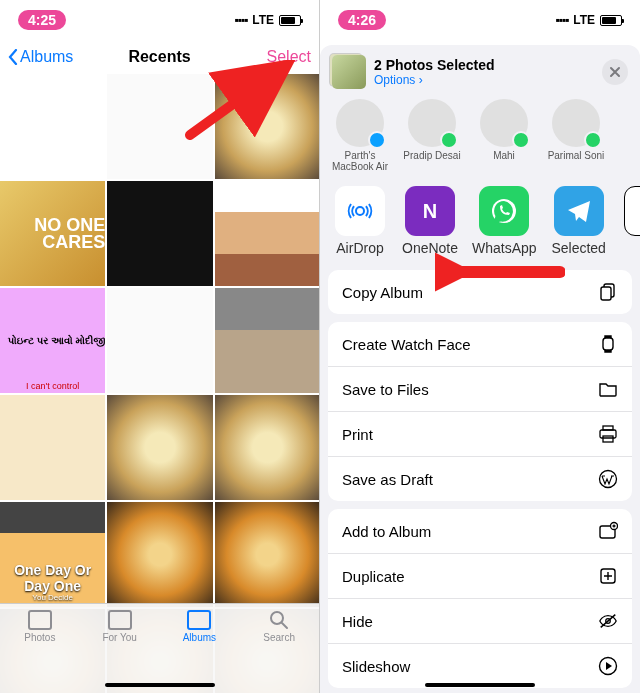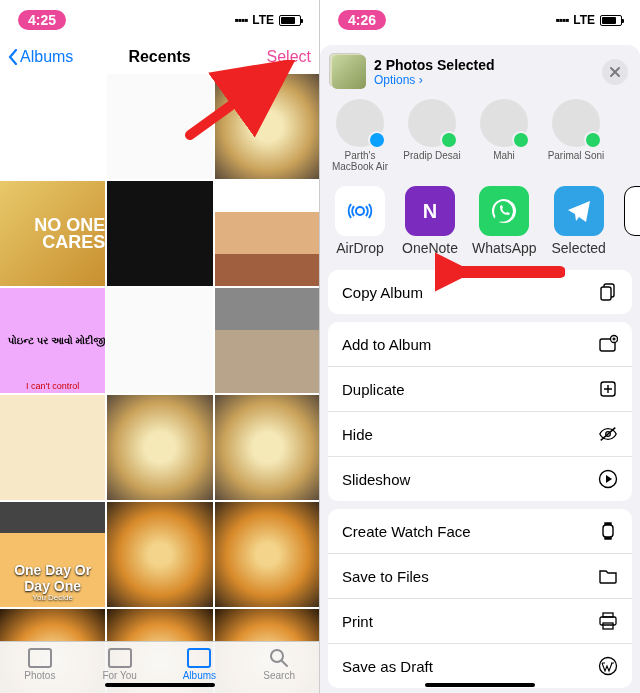--- a/index.html
+++ b/index.html
@@ -31,21 +31,21 @@
   .cell.food2 { background: radial-gradient(circle at 50% 50%, #f3d48a 15%, #d88a2a 55%, #3a2a1a 100%); }
   .cell.food3 { background: radial-gradient(circle at 50% 50%, #f8e0a0 10%, #e09030 50%, #2a1a0a 100%); }
   .cell.text-gu { background: #f0abfc; color: #000; font-weight: 700; font-size: 10px; justify-content: flex-end; }
   .cell.photo-man { background: linear-gradient(#fff 30%, #e0b080 30% 70%, #a06040 70%); }
   .cell.luggage { background: linear-gradient(#888 40%, #b8a48a 40%); }
   .cell.doodle { background: #fff; }
   .cell.black-video { background: #111; color: #fff; font-size: 7px; padding: 4px; }
   .cell.cartoon { background: #f7e8c8; }
   .cell .red-caption { position: absolute; bottom: 2px; left: 0; right: 0; text-align: center; font-size: 9px; font-weight: 400; color: #c00; }
   
-  .tab-bar { position: absolute; bottom: 0; left: 0; right: 0; height: 52px; background: rgba(248,248,248,0.95); border-top: 0.5px solid #ccc; display: flex; justify-content: space-around; align-items: flex-start; padding-top: 6px; }
+  .tab-bar { position: absolute; bottom: 0; left: 0; right: 0; height: 90px; background: rgba(248,248,248,0.95); border-top: 0.5px solid #ccc; display: flex; justify-content: space-around; align-items: flex-start; padding-top: 6px; }
   .tab-item { flex: 1; display: flex; flex-direction: column; align-items: center; gap: 2px; color: #8e8e93; font-size: 10px; }
   .tab-item.active { color: #0a7aff; }
   .tab-item .ico { width: 24px; height: 20px; border: 2px solid currentColor; border-radius: 3px; display: flex; align-items: center; justify-content: center; }
   .home-ind { position: absolute; bottom: 6px; left: 50%; transform: translateX(-50%); width: 110px; height: 4px; background: #000; border-radius: 2px; }
   
   .arrow-select { position: absolute; top: 60px; left: 180px; width: 120px; height: 80px; pointer-events: none; }
   
   .overlay { position: absolute; top: 45px; left: 0; right: 0; bottom: 0; background: #f2f2f6; border-radius: 12px 12px 0 0; overflow: hidden; }
   .sheet-header { display: flex; align-items: center; gap: 8px; padding: 10px 12px; }
   .sheet-header .thumbs { width: 34px; height: 34px; border-radius: 5px; background: linear-gradient(135deg, #c8d8a0, #8a9a5a); position: relative; box-shadow: -3px -2px 0 -1px #e0e0c0, -3px -2px 0 0 #ccc; }
@@ -274,20 +274,58 @@
             <span class="ic">
               <svg width="20" height="20" viewBox="0 0 20 20">
                 <rect x="6" y="2" width="10" height="13" rx="2" stroke="#000" fill="none" stroke-width="1.4"></rect>
                 <rect x="3" y="5" width="10" height="13" rx="2" stroke="#000" fill="#fff" stroke-width="1.4"></rect>
               </svg>
             </span>
           </div>
         </div>
         <div class="section">
           <div class="row">
+            <span>Create Watch Face</span>
+            <span class="ic">
+              <svg width="16" height="20" viewBox="0 0 16 20">
+                <rect x="3" y="4" width="10" height="12" rx="3" stroke="#000" fill="none" stroke-width="1.4"></rect>
+                <path d="M5 4V2h6v2M5 16v2h6v-2" stroke="#000" stroke-width="1.4"></path>
+              </svg>
+            </span>
+          </div>
+          <div class="row">
+            <span>Save to Files</span>
+            <span class="ic">
+              <svg width="20" height="18" viewBox="0 0 20 18">
+                <path d="M2 4h6l2 2h8v9a1 1 0 0 1-1 1H3a1 1 0 0 1-1-1V4z" stroke="#000" fill="none" stroke-width="1.4"></path>
+              </svg>
+            </span>
+          </div>
+          <div class="row">
+            <span>Print</span>
+            <span class="ic">
+              <svg width="20" height="20" viewBox="0 0 20 20">
+                <rect x="5" y="2" width="10" height="4" stroke="#000" fill="none" stroke-width="1.3"></rect>
+                <rect x="2" y="6" width="16" height="8" rx="1.5" stroke="#000" fill="none" stroke-width="1.3"></rect>
+                <rect x="5" y="12" width="10" height="6" stroke="#000" fill="none" stroke-width="1.3"></rect>
+              </svg>
+            </span>
+          </div>
+          <div class="row">
+            <span>Save as Draft</span>
+            <span class="ic">
+              <svg width="20" height="20" viewBox="0 0 20 20">
+                <circle cx="10" cy="10" r="8.5" stroke="#000" fill="none" stroke-width="1.3"></circle>
+                <path d="M4 7l3 8 2-5 2 5 3-8M4 7h3m6 0h3" stroke="#000" stroke-width="1.1" fill="none"></path>
+              </svg>
+            </span>
+          </div>
+        </div>
+        <div class="section">
+          <div class="row">
             <span>Add to Album</span>
             <span class="ic">
               <svg width="20" height="20" viewBox="0 0 20 20">
                 <rect x="2" y="5" width="15" height="12" rx="2" stroke="#000" fill="none" stroke-width="1.4"></rect>
                 <circle cx="16" cy="5" r="3.5" fill="#fff" stroke="#000" stroke-width="1.3"></circle>
                 <path d="M16 3.5v3M14.5 5h3" stroke="#000" stroke-width="1.3"></path>
               </svg>
             </span>
           </div>
           <div class="row">
@@ -308,58 +346,20 @@
                 <path d="M3 17L19 3" stroke="#000" stroke-width="1.6"></path>
               </svg>
             </span>
           </div>
           <div class="row">
             <span>Slideshow</span>
             <span class="ic">
               <svg width="20" height="20" viewBox="0 0 20 20">
                 <circle cx="10" cy="10" r="8.5" stroke="#000" fill="none" stroke-width="1.4"></circle>
                 <path d="M8 6l6 4-6 4z" fill="#000"></path>
-              </svg>
-            </span>
-          </div>
-        </div>
-        <div class="section">
-          <div class="row">
-            <span>Create Watch Face</span>
-            <span class="ic">
-              <svg width="16" height="20" viewBox="0 0 16 20">
-                <rect x="3" y="4" width="10" height="12" rx="3" stroke="#000" fill="none" stroke-width="1.4"></rect>
-                <path d="M5 4V2h6v2M5 16v2h6v-2" stroke="#000" stroke-width="1.4"></path>
-              </svg>
-            </span>
-          </div>
-          <div class="row">
-            <span>Save to Files</span>
-            <span class="ic">
-              <svg width="20" height="18" viewBox="0 0 20 18">
-                <path d="M2 4h6l2 2h8v9a1 1 0 0 1-1 1H3a1 1 0 0 1-1-1V4z" stroke="#000" fill="none" stroke-width="1.4"></path>
-              </svg>
-            </span>
-          </div>
-          <div class="row">
-            <span>Print</span>
-            <span class="ic">
-              <svg width="20" height="20" viewBox="0 0 20 20">
-                <rect x="5" y="2" width="10" height="4" stroke="#000" fill="none" stroke-width="1.3"></rect>
-                <rect x="2" y="6" width="16" height="8" rx="1.5" stroke="#000" fill="none" stroke-width="1.3"></rect>
-                <rect x="5" y="12" width="10" height="6" stroke="#000" fill="none" stroke-width="1.3"></rect>
-              </svg>
-            </span>
-          </div>
-          <div class="row">
-            <span>Save as Draft</span>
-            <span class="ic">
-              <svg width="20" height="20" viewBox="0 0 20 20">
-                <circle cx="10" cy="10" r="8.5" stroke="#000" fill="none" stroke-width="1.3"></circle>
-                <path d="M4 7l3 8 2-5 2 5 3-8M4 7h3m6 0h3" stroke="#000" stroke-width="1.1" fill="none"></path>
               </svg>
             </span>
           </div>
         </div>
       </div>
 
     <div class="edit-actions">Edit Actions…</div>
     <div class="home-ind"></div>
   </div>
 </div>

